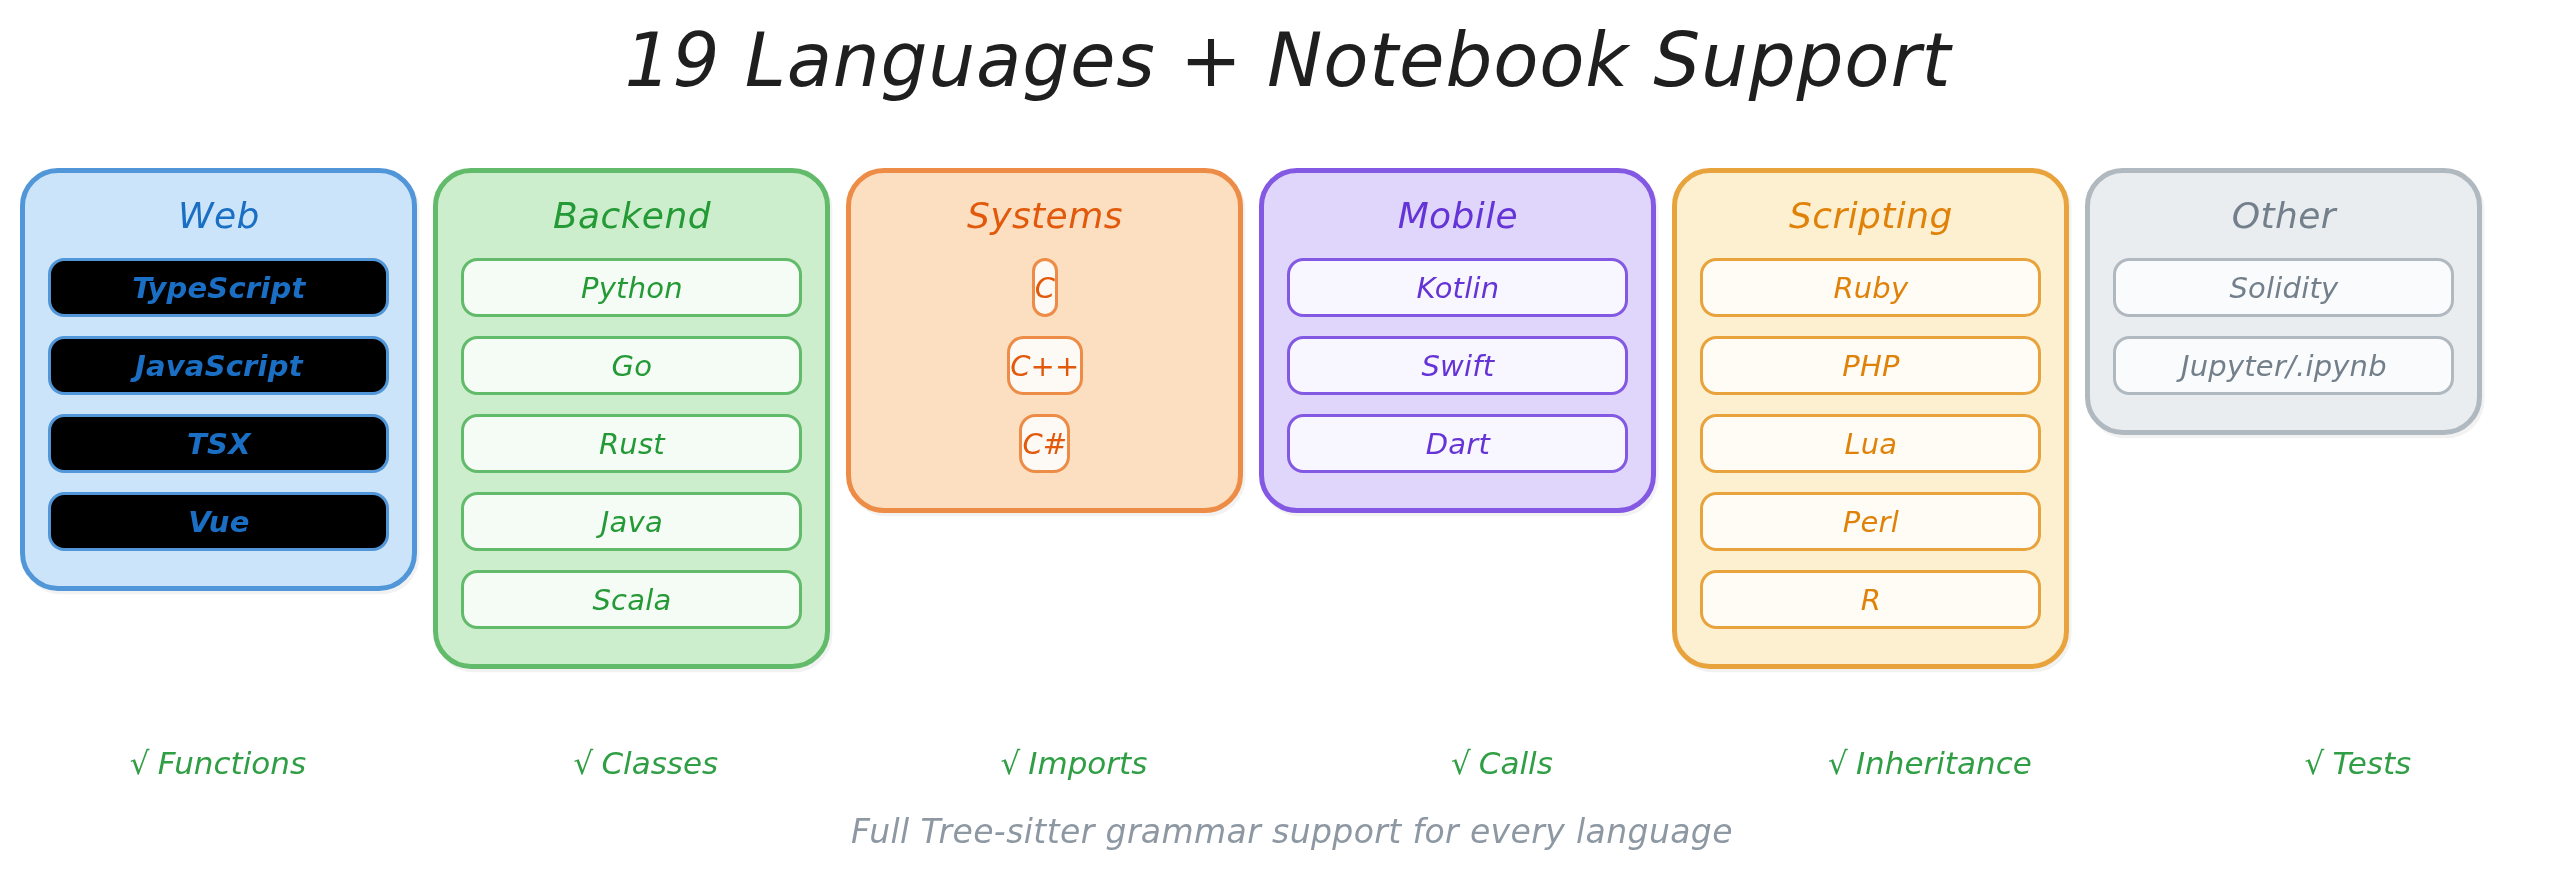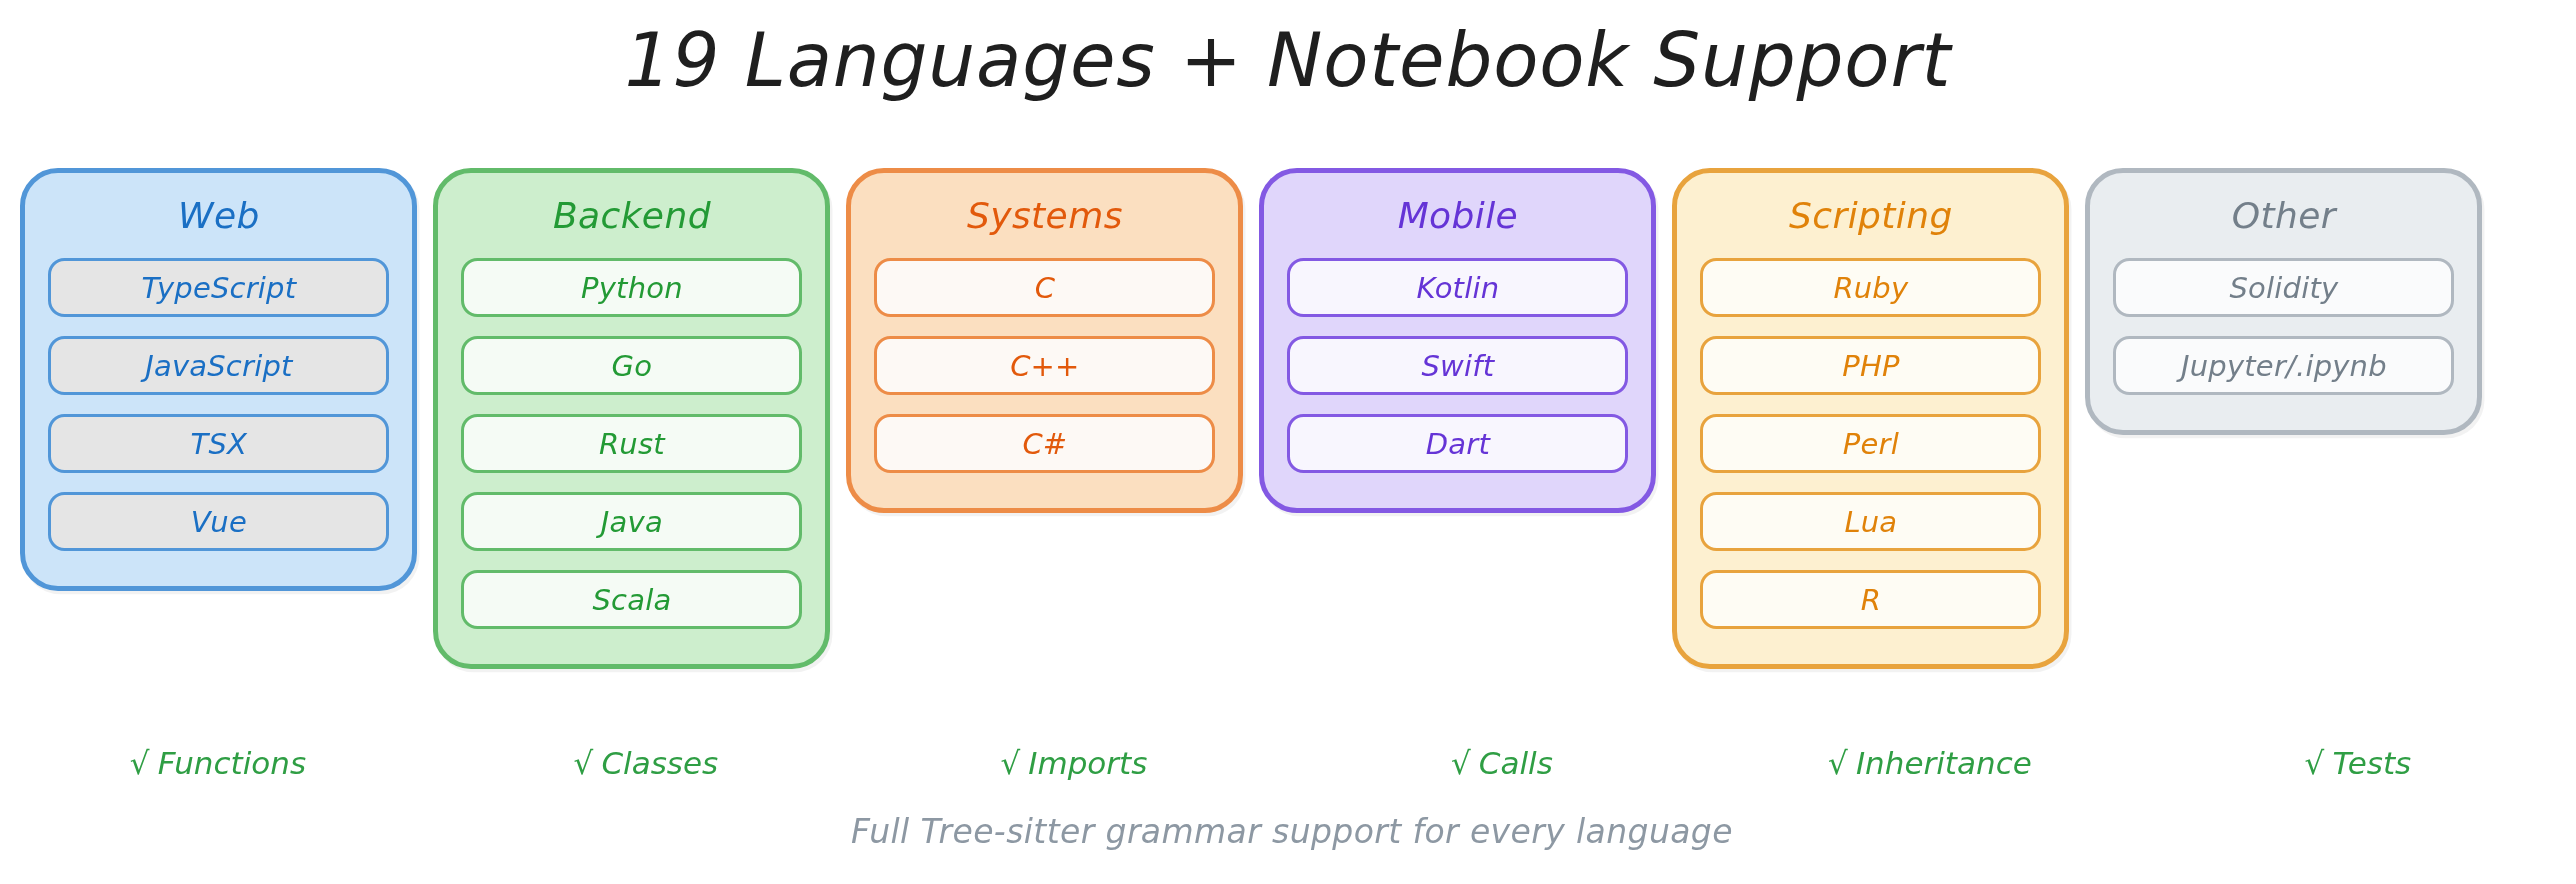--- a/index.html
+++ b/index.html
@@ -85,27 +85,27 @@
     line-height: 34px;
     font-style: italic;
     margin-bottom: 19px;
     letter-spacing: 0.2px;
   }
   .chip:last-child { margin-bottom: 7px; }
 
   
   .t-blue   { background: #cce4f9; border-color: #5196d8; }
   .t-blue   .card-title, .t-blue .chip { color: #1a6fc4; }
-  .t-blue   .chip { border-color: #5196d8; background: #e5e5e5; }
+  .t-blue   .chip { border-color: #5196d8; background: #000000; font-weight: bold; }
 
   .t-green  { background: #cdeecd; border-color: #62bb6a; }
   .t-green  .card-title, .t-green .chip { color: #239a35; }
   .t-green  .chip { border-color: #62bb6a; background: #f5fbf5; }
 
-  .t-orange { background: #fbdfc0; border-color: #ed8c47; }
+  .t-orange { background: #fbdfc0; border-color: #ed8c47; align-items: center; }
   .t-orange .card-title, .t-orange .chip { color: #e2590b; }
   .t-orange .chip { border-color: #ed8c47; background: #fdf9f5; }
 
   .t-purple { background: #e0d6fb; border-color: #8359e3; }
   .t-purple .card-title, .t-purple .chip { color: #6534d6; }
   .t-purple .chip { border-color: #8359e3; background: #f8f6fe; }
 
   .t-amber  { background: #fdf0d0; border-color: #e8a33d; }
   .t-amber  .card-title, .t-amber .chip { color: #e08209; }
   .t-amber  .chip { border-color: #e8a33d; background: #fefcf4; }
@@ -181,22 +181,22 @@
       <div class="card t-purple">
         <div class="card-title">Mobile</div>
         <div class="chip">Kotlin</div>
         <div class="chip">Swift</div>
         <div class="chip">Dart</div>
       </div>
       <div class="card t-amber">
         <div class="card-title">Scripting</div>
         <div class="chip">Ruby</div>
         <div class="chip">PHP</div>
+        <div class="chip">Lua</div>
         <div class="chip">Perl</div>
-        <div class="chip">Lua</div>
         <div class="chip">R</div>
       </div>
       <div class="card t-gray">
         <div class="card-title">Other</div>
         <div class="chip">Solidity</div>
         <div class="chip">Jupyter/.ipynb</div>
       </div>
     </div>
 
   <div class="feature-row">

